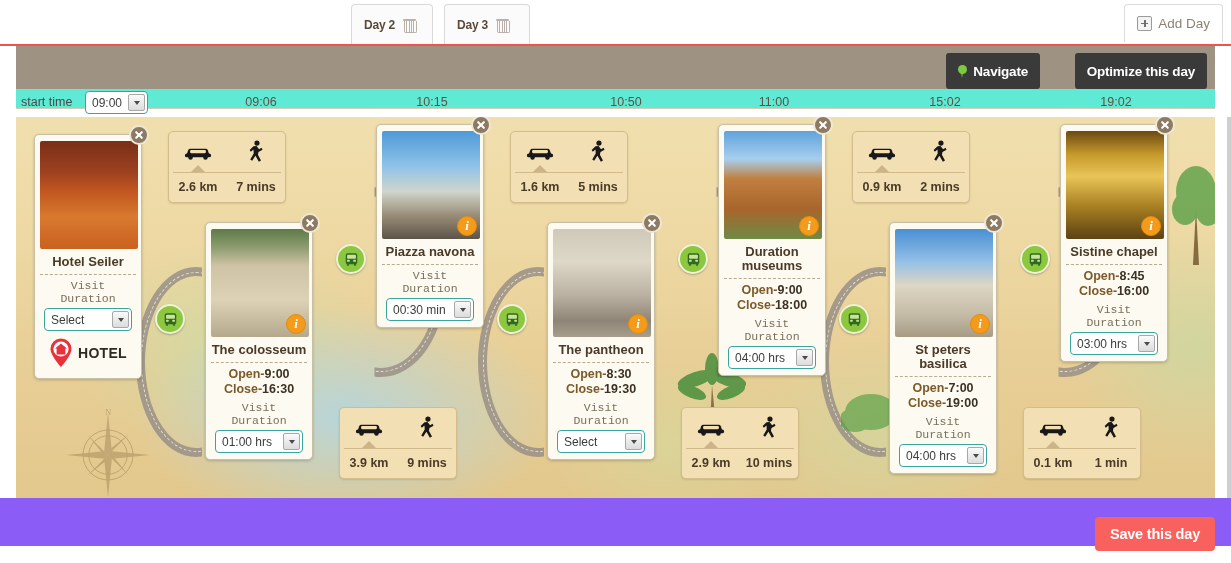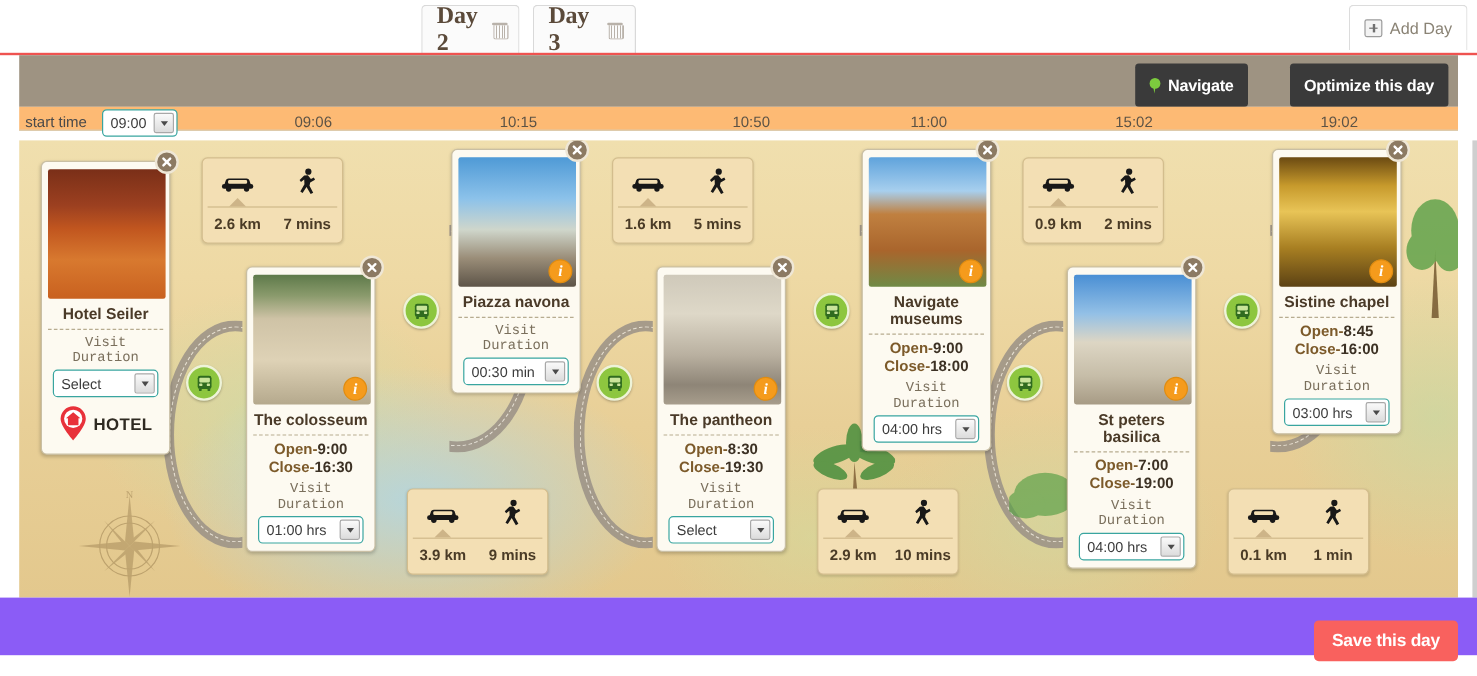--- a/index.html
+++ b/index.html
@@ -46,21 +46,21 @@
     border: 1.3px solid #6b5b4a; border-top: none; border-radius: 0 0 2px 2px;
     background: repeating-linear-gradient(90deg, transparent 0 1.5px, #6b5b4a 1.5px 2.3px);
   }
   .trash-icon::after {
     content: ""; position: absolute; left: 0; top: 1px; width: 13px; height: 2px;
     background: #6b5b4a; border-radius: 1px;
   }
   .tab1 { left: 8px; width: 340px; }
   .tab2 { left: 351px; width: 82px; }
   .tab3 { left: 444px; width: 86px; }
-  .tab2 .tab-day, .tab3 .tab-day { font-size: 20px; font-family: Liberation Serif, serif; }
+  .tab2 .tab-day, .tab3 .tab-day { font-size: 12px; }
 
   .add-day {
     position: absolute; right: 8px; top: 4px; height: 38px;
     background: #fff; border: 1px solid #dcdcdc; border-bottom: none;
     border-radius: 4px 4px 0 0;
     display: flex; align-items: center; gap: 6px; padding: 0 12px;
     cursor: pointer;
   }
   .add-day-label { font-size: 13.5px; color: #8a8375; }
   .plus-icon {
@@ -98,21 +98,21 @@
   }
   .pin-icon::after {
     content: ""; position: absolute; left: 3px; top: 7px;
     border-left: 1.5px solid transparent; border-right: 1.5px solid transparent;
     border-top: 6px solid #7ccb3e;
   }
 
   
   .timebar {
     position: absolute; left: 16px; top: 89px; width: 1199px; height: 20px;
-    background: #fdba74; border-bottom: 1px solid #d6cdb4;
+    background: #5eead4; border-bottom: 1px solid #d6cdb4;
   }
   .starttime-label {
     position: absolute; left: 5px; top: 6px; font-size: 12.5px; color: #4a4a4a;
   }
   .time-select {
     position: absolute; left: 69px; top: 2px; width: 63px; height: 23px;
     background: #fff; border: 1.5px solid #39a5a0; border-radius: 4px;
     display: flex; align-items: center; cursor: pointer;
   }
   .time-select .val { font-size: 12px; color: #3c3c3c; padding-left: 6px; flex: 1; }
@@ -628,21 +628,21 @@
           <div class="dur-select">
             <span class="val">Select</span>
             <span class="sel-arrow"></span>
           </div>
         </div>
         <div class="card" style="left: 702px; top: 7px;">
           <div class="closeb"></div>
           <div class="card-thumb" style="background:linear-gradient(180deg,#5fa3dc 0%,#a7cfee 26%,#c08040 44%,#a9652c 72%,#6f8a46 100%);">
             <div class="info-badge">i</div>
           </div>
-          <div class="card-title">Navigate museums</div>
+          <div class="card-title">Duration museums</div>
           <div class="card-hours">Open-<span class="t">9:00</span><br>Close-<span class="t">18:00</span></div>
           <div class="card-vd">Visit Duration</div>
           <div class="dur-select">
             <span class="val">04:00 hrs</span>
             <span class="sel-arrow"></span>
           </div>
         </div>
         <div class="card" style="left: 873px; top: 105px;">
           <div class="closeb"></div>
           <div class="card-thumb" style="background:linear-gradient(180deg,#4a8fd4 0%,#93c0e6 30%,#ddd6c4 52%,#c6bda8 78%,#a79b85 100%);">

